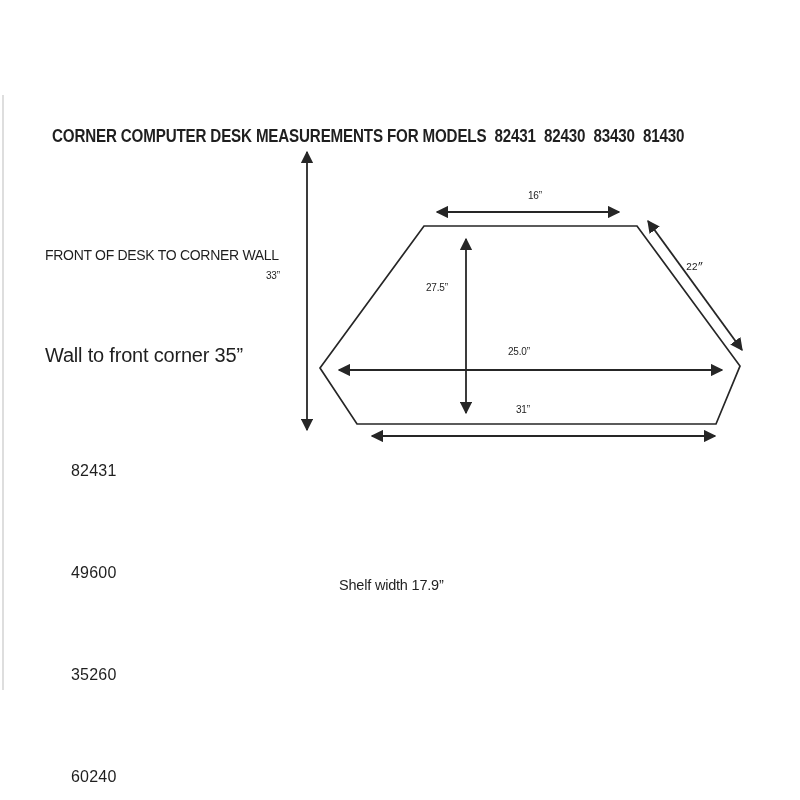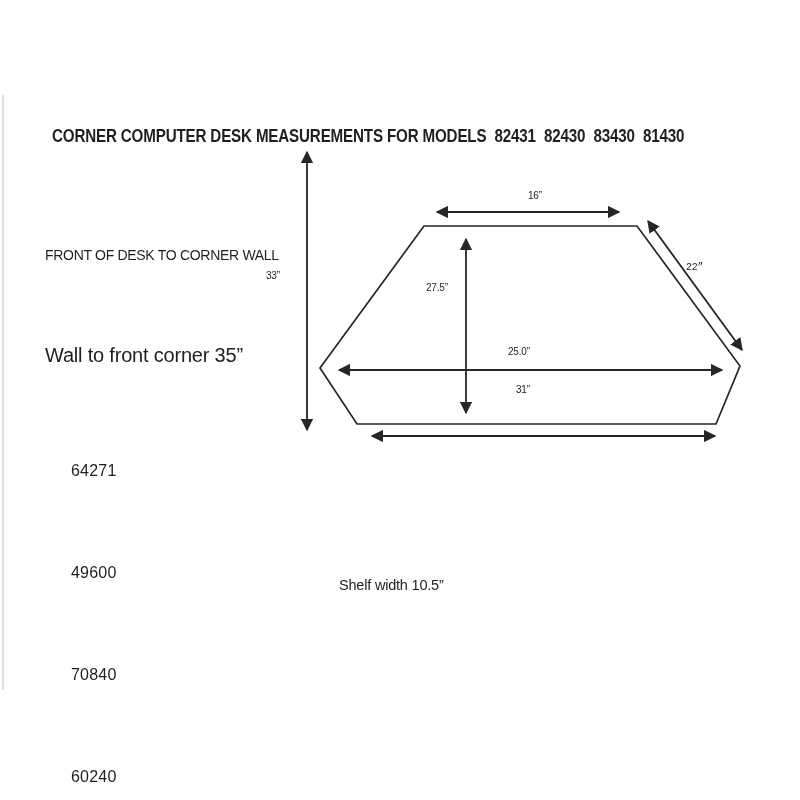--- a/index.html
+++ b/index.html
@@ -48,21 +48,21 @@
 
   .dim-label {
     font-size: 10px;
     letter-spacing: -0.2px;
   }
   .dim-33  { left: 266px; top: 270px; }
   .dim-16  { left: 528px; top: 190px; }
   .dim-22  { left: 686px; top: 262px; font-family: Liberation Mono, monospace; }
   .dim-245 { left: 426px; top: 282px; }
   .dim-485 { left: 508px; top: 346px; }
-  .dim-31  { left: 516px; top: 384px; }
+  .dim-31  { left: 516px; top: 404px; }
 
   .specs {
     left: 339px;
     top: 509px;
     font-size: 14.5px;
     line-height: 30.6px;
     letter-spacing: -0.2px;
   }
 
   svg.overlay {
@@ -97,23 +97,23 @@
 <div class="page">
 
   <div class="abs artifact"></div>
 
   <div class="abs title">CORNER COMPUTER DESK MEASUREMENTS FOR MODELS  82431  82430  83430  81430</div>
 
   <div class="abs front-label">FRONT OF DESK TO CORNER WALL</div>
   <div class="abs wall-label">Wall to front corner 35”</div>
 
   <div class="abs models">
-    <div>64271</div>
+    <div>82431</div>
     <div>49600</div>
-    <div>70840</div>
+    <div>35260</div>
     <div>60240</div>
   </div>
 
   <svg class="overlay" viewBox="0 0 800 800" aria-hidden="true">
     <defs>
       <marker id="ah" viewBox="0 0 10 10" refX="9" refY="5" markerWidth="7" markerHeight="7" orient="auto-start-reverse">
         <path class="head" d="M0,0 L10,5 L0,10 Z"></path>
       </marker>
     </defs>
 
@@ -133,19 +133,19 @@
   </svg>
 
   <div class="abs dim-label dim-33">33”</div>
   <div class="abs dim-label dim-16">16”</div>
   <div class="abs dim-label dim-22">22”</div>
   <div class="abs dim-label dim-245">27.5”</div>
   <div class="abs dim-label dim-485">25.0”</div>
   <div class="abs dim-label dim-31">31”</div>
 
   <div class="abs specs">
-    <div>Shelf width 10.5”</div>
+    <div>Shelf width 17.9”</div>
     
     
     
   </div>
 
 </div>
 
 </body></html>

